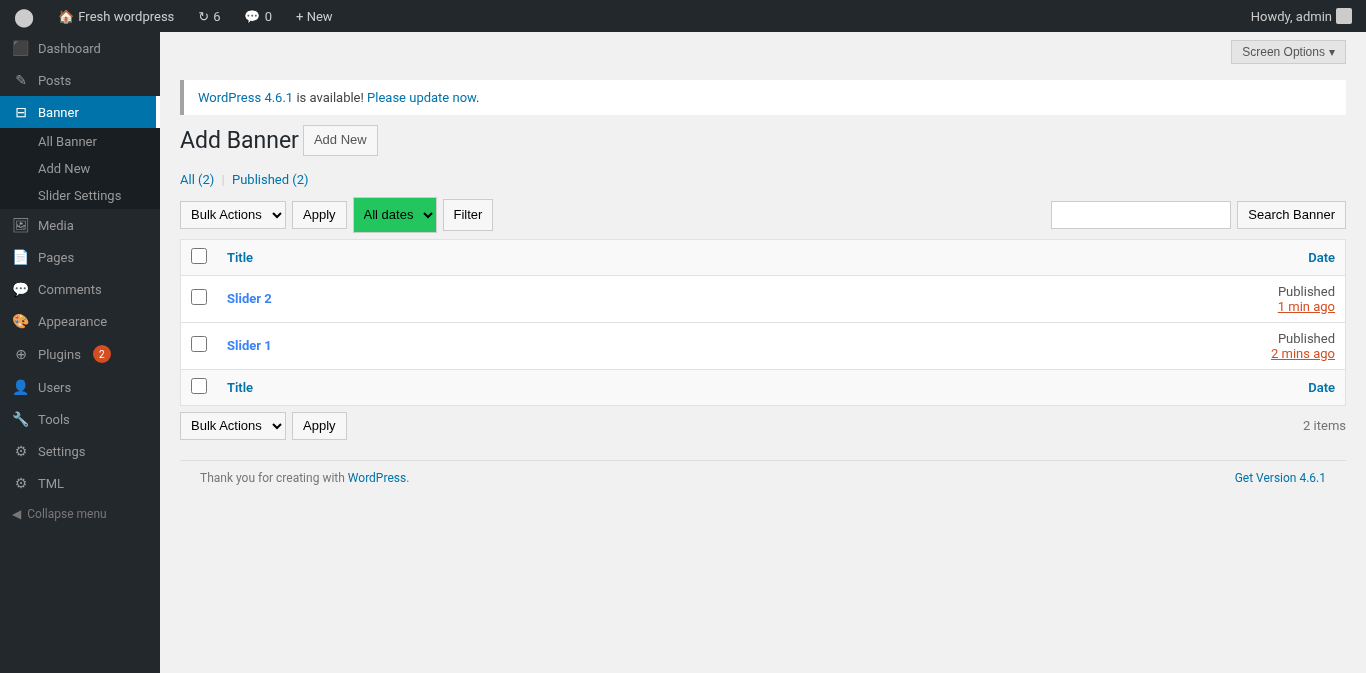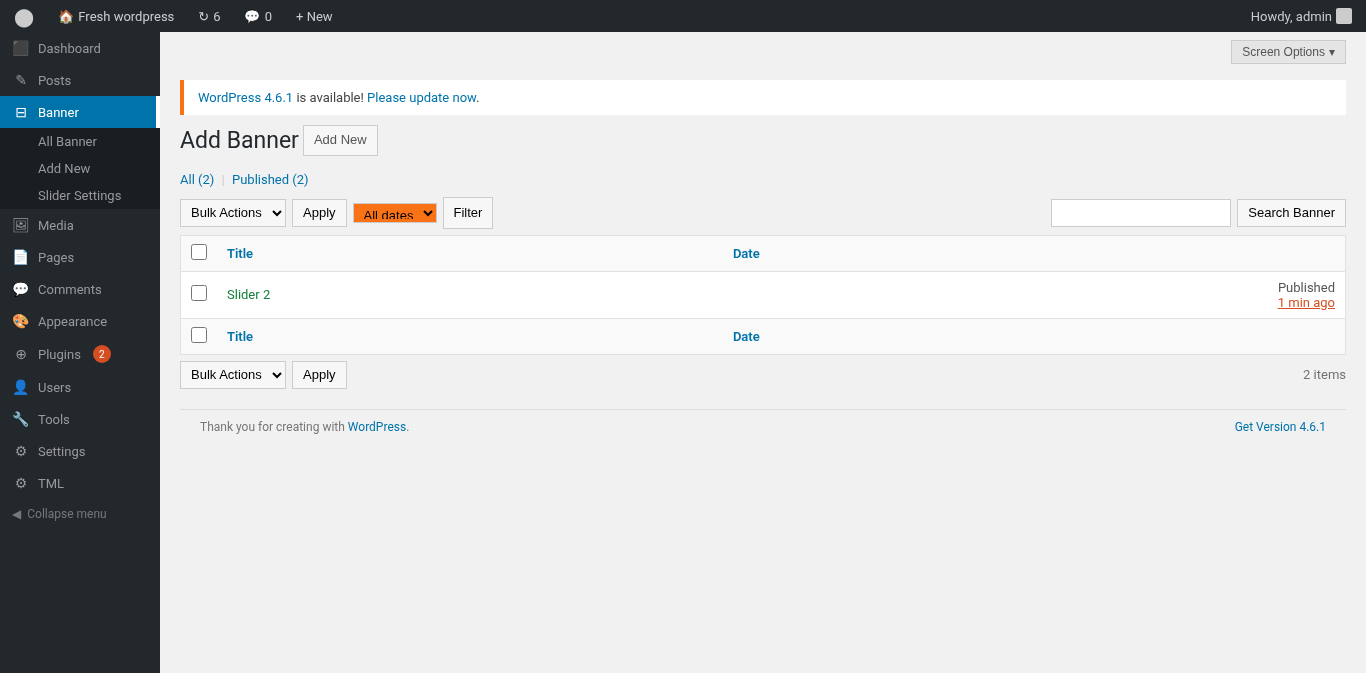--- a/index.html
+++ b/index.html
@@ -77,21 +77,21 @@
     
     #wpcontent {
       flex: 1;
       background: #f1f1f1;
       padding: 0 20px 20px 20px;
     }
 
     
     .notice {
       background: #fff;
-      border-left: 4px solid #f97316;
+      border-left: 4px solid #a3a3a3;
       padding: 10px 14px;
       margin: 16px 0 10px 0;
       font-size: 13px;
     }
     .notice a { color: #0073aa; text-decoration: none; }
 
     
     .screen-options-bar {
       display: flex;
       justify-content: flex-end;
@@ -157,23 +157,23 @@
       font-size: 13px;
       border: 1px solid #ccc;
       background: #f7f7f7;
       cursor: pointer;
       height: 28px;
     }
     .date-select {
       padding: 3px 6px;
       font-size: 13px;
       border: 1px solid #ccc;
-      background: #f97316;
-      cursor: pointer;
-      height: 20px;
+      background: #22c55e;
+      cursor: pointer;
+      height: 36px;
     }
     .filter-btn {
       padding: 3px 10px;
       font-size: 13px;
       border: 1px solid #ccc;
       background: #f7f7f7;
       cursor: pointer;
       height: 32px;
     }
     .search-input {
@@ -205,24 +205,24 @@
       text-align: left;
       font-size: 13px;
     }
     .wp-list-table th {
       background: #f9f9f9;
       color: #23282d;
       font-weight: 600;
     }
     .wp-list-table th a { color: #0073aa; text-decoration: none; }
     .wp-list-table td.date-col { text-align: right; }
-    .wp-list-table th.date-col { }
+    .wp-list-table th.date-col { text-align: right; }
     .date-status { color: #555; font-size: 13px; }
     .date-time { color: #d54e21; font-size: 13px; text-decoration: underline; cursor: pointer; }
-    .row-title { color: #15803d; text-decoration: none; font-weight: 400; margin-top: 16px; }
+    .row-title { color: #3b82f6; text-decoration: none; font-weight: 700; margin-top: 16px; }
     .cb-col { width: 28px; }
     .check-cb { width: 16px; height: 16px; cursor: pointer; }
 
     
     #wpfooter {
       border-top: 1px solid #ddd;
       padding: 10px 20px;
       display: flex;
       justify-content: space-between;
       align-items: center;
@@ -395,20 +395,32 @@
           </td>
           <td>
             <a class="row-title" href="#">Slider 2</a>
           </td>
           <td class="date-col">
             <div class="date-status">Published</div>
             <div class="date-time">1 min ago</div>
           </td>
         </tr>
         <tr>
+          <td class="cb-col">
+            <input type="checkbox" class="check-cb" style="">
+          </td>
+          <td>
+            <a class="row-title" href="#">Slider 1</a>
+          </td>
+          <td class="date-col">
+            <div class="date-status">Published</div>
+            <div class="date-time">2 mins ago</div>
+          </td>
+        </tr>
+        <tr>
           <th class="cb-col">
             <input type="checkbox" class="check-cb" style="">
           </th>
           <th>
             <a href="#">Title</a>
           </th>
           <th class="date-col">
             <a href="#">Date</a>
           </th>
         </tr>

